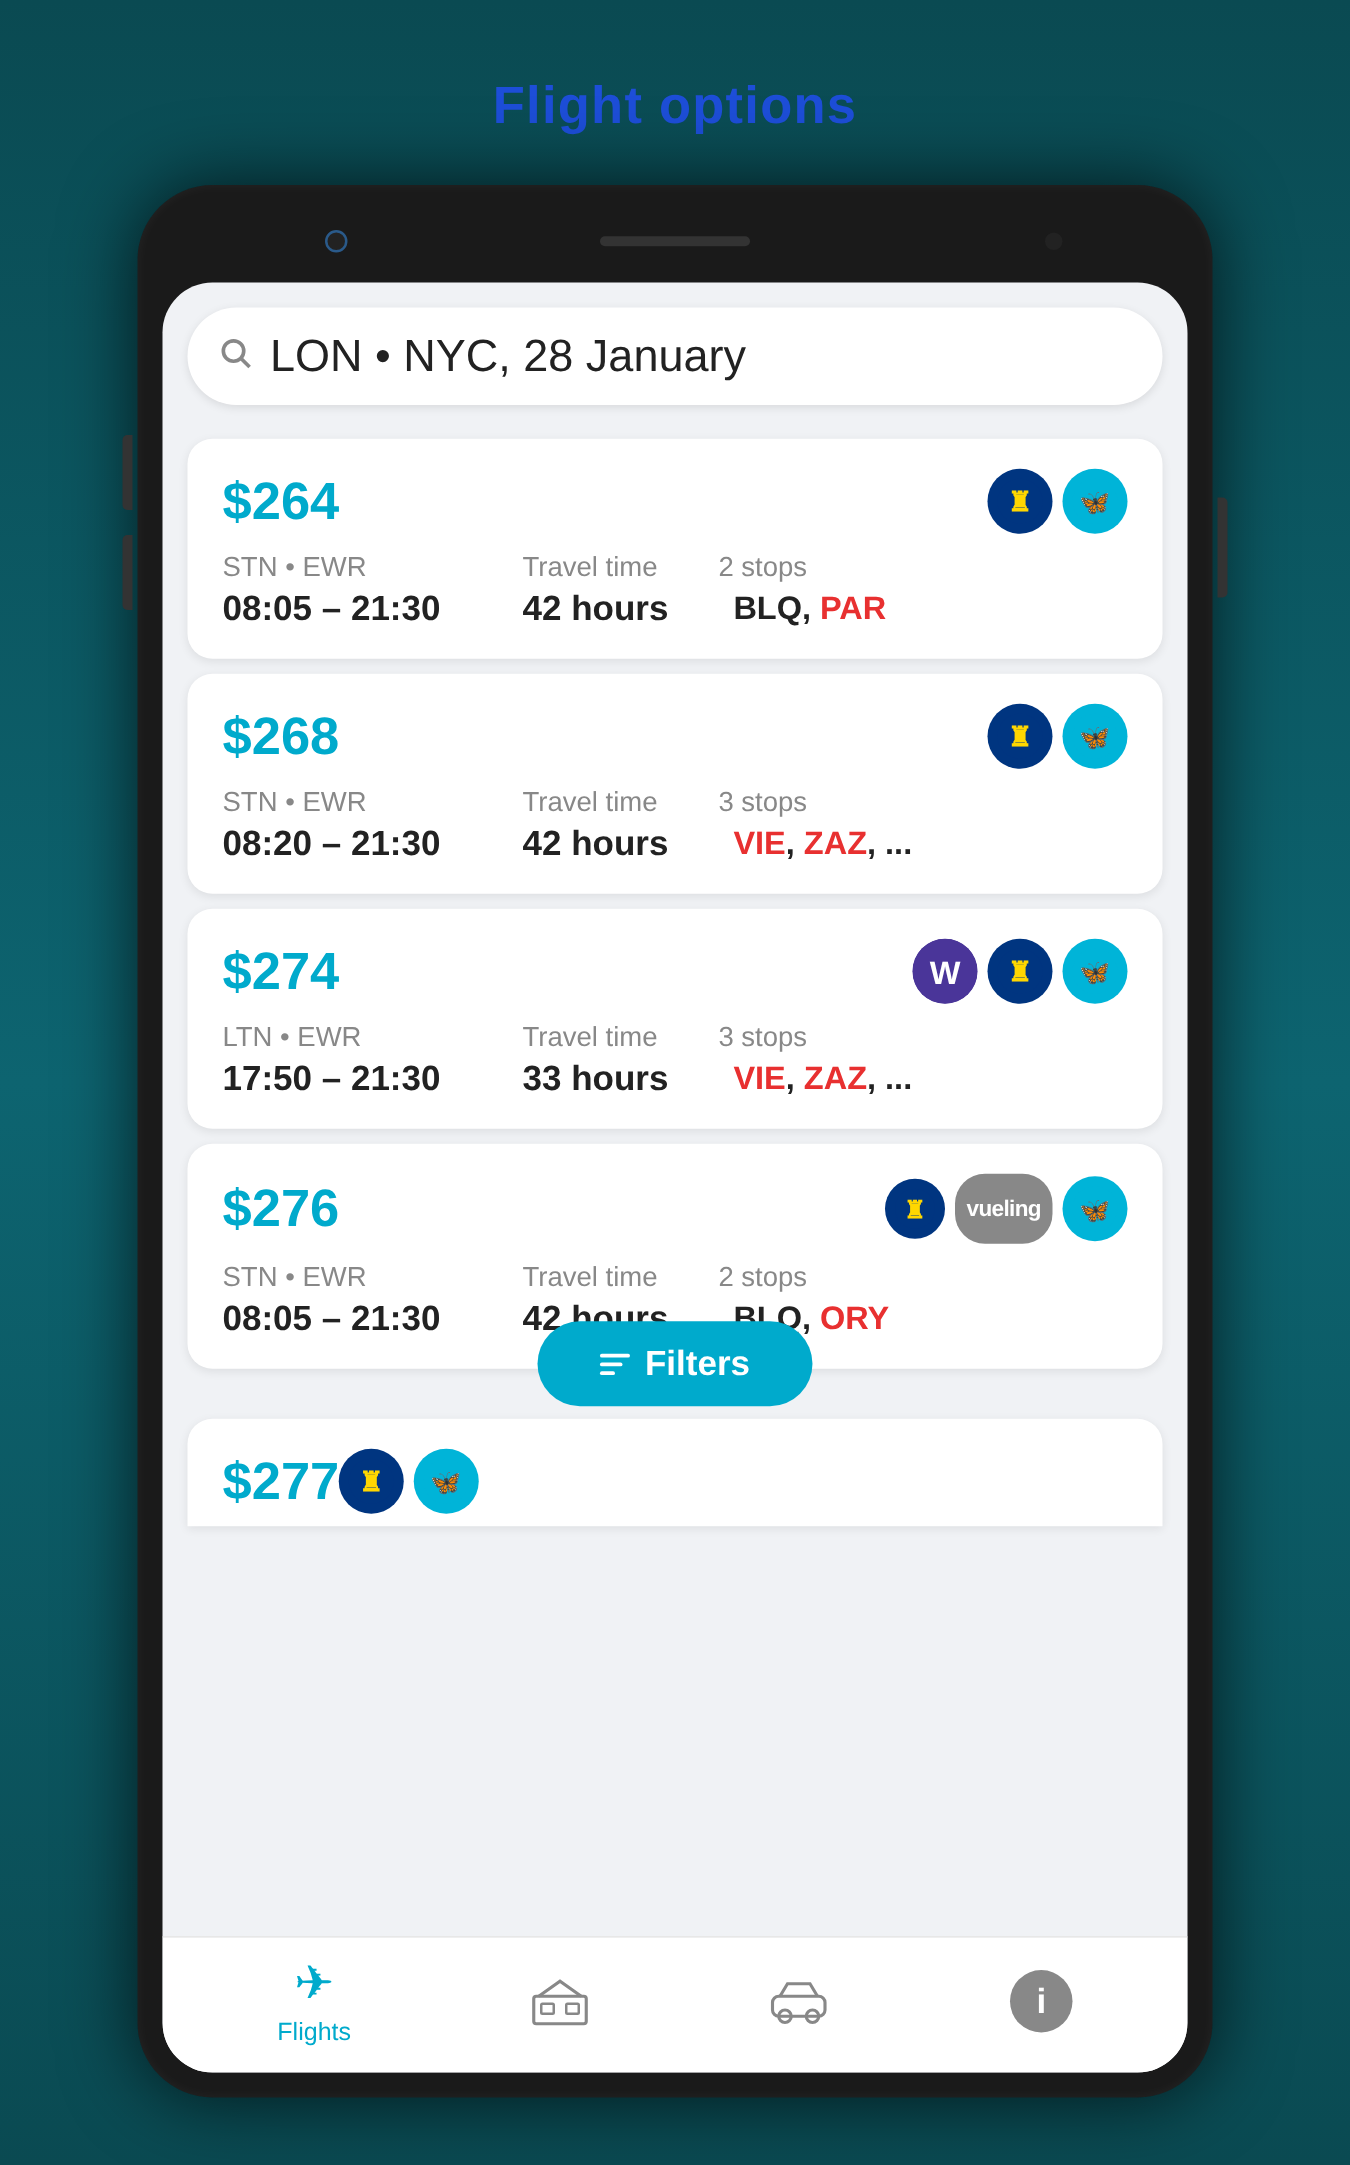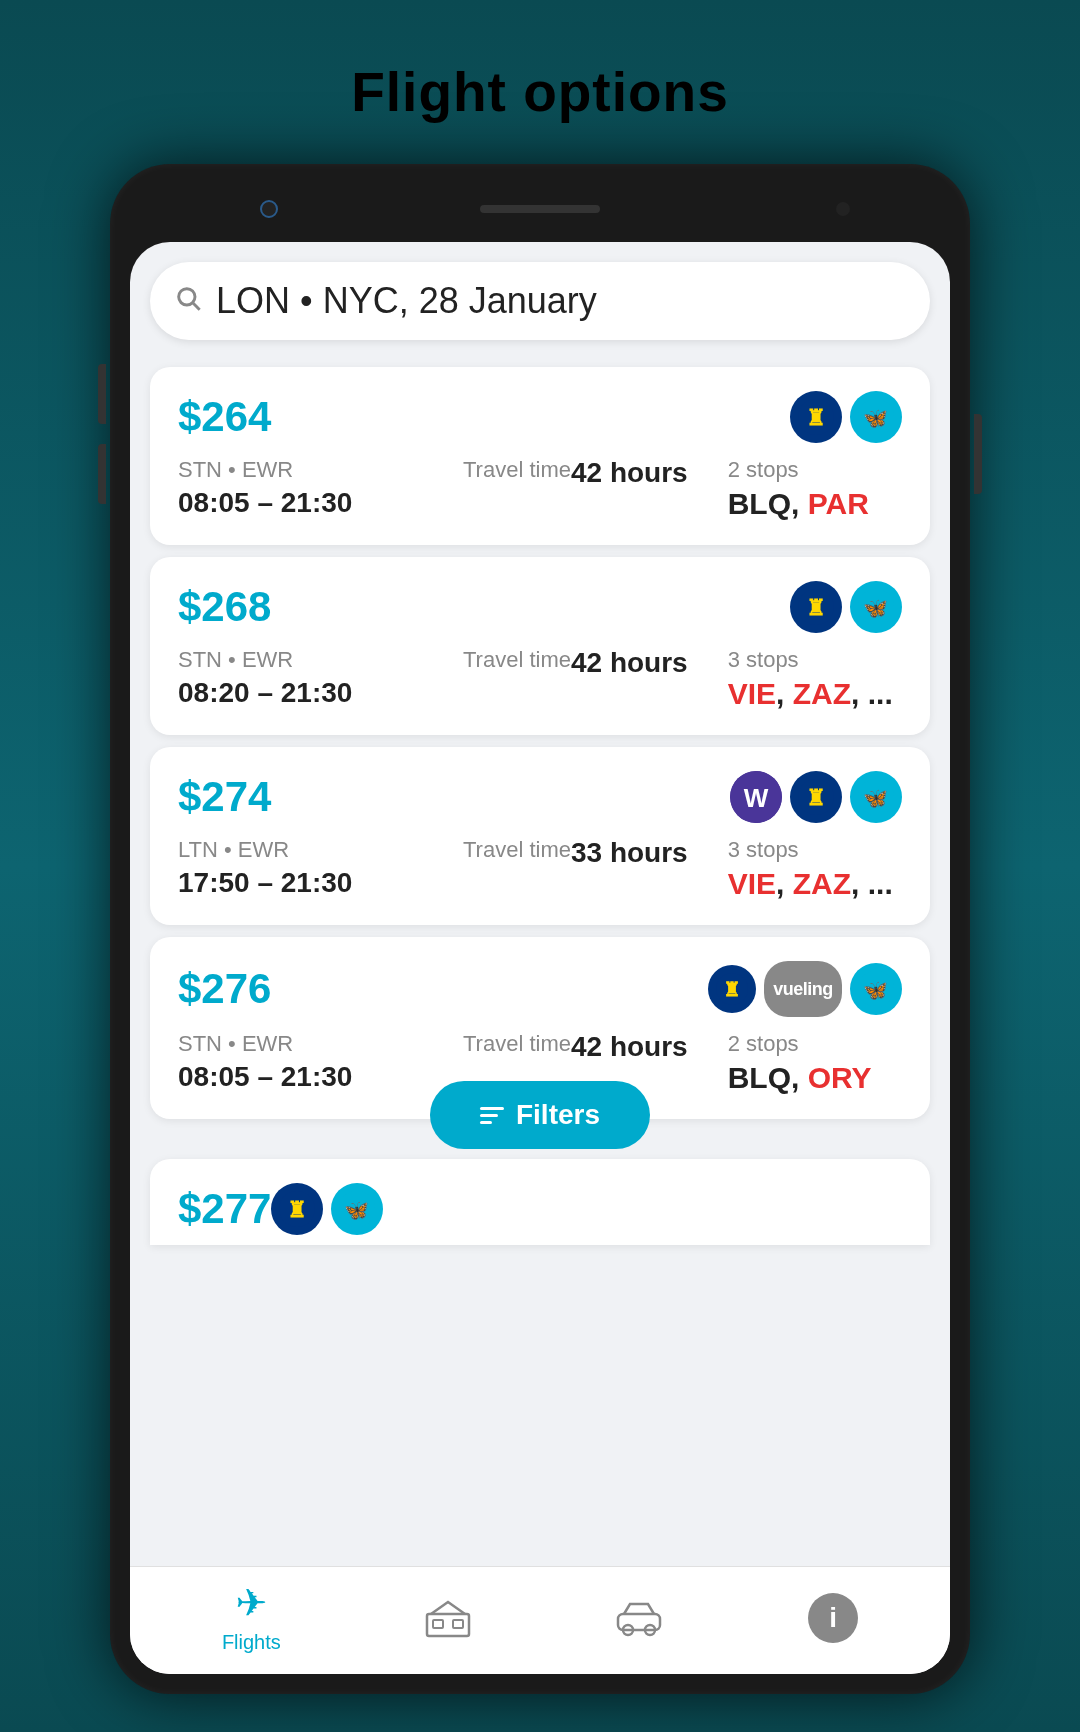--- a/index.html
+++ b/index.html
@@ -9,22 +9,22 @@
       height: 1732px;
       background: linear-gradient(180deg, #0a4a52 0%, #0d6470 50%, #0a4a52 100%);
       display: flex;
       flex-direction: column;
       align-items: center;
       font-family: 'Arial', sans-serif;
       overflow: hidden;
     }
 
     .page-title {
-      color: #000000;
-      font-size: 55px;
+      color: #1d4ed8;
+      font-size: 42px;
       font-weight: 900;
       text-align: right;
       margin-top: 60px;
       margin-bottom: 40px;
       letter-spacing: 1px;
     }
 
     
     .phone-frame {
       width: 860px;
@@ -199,22 +199,21 @@
     }
 
     .route-times {
       font-size: 28px;
       font-weight: 700;
       color: #222;
     }
 
     .flight-travel-time {
       display: flex;
-      flex-direction: row;
-      margin-left: 45px;
+      flex-direction: column;
     }
 
     .travel-label {
       font-size: 22px;
       color: #888;
       margin-bottom: 4px;
     }
 
     .travel-value {
       font-size: 28px;
@@ -227,23 +226,24 @@
       flex-direction: column;
     }
 
     .stops-count {
       font-size: 22px;
       color: #888;
       margin-bottom: 4px;
     }
 
     .stops-airports {
-      font-size: 30px;
+      font-size: 26px;
       font-weight: 700;
       color: #222;
+      margin-left: 12px;
     }
 
     .stops-airports .highlight {
       color: #e83030;
     }
 
     
     .bottom-nav {
       background: white;
       display: flex;

